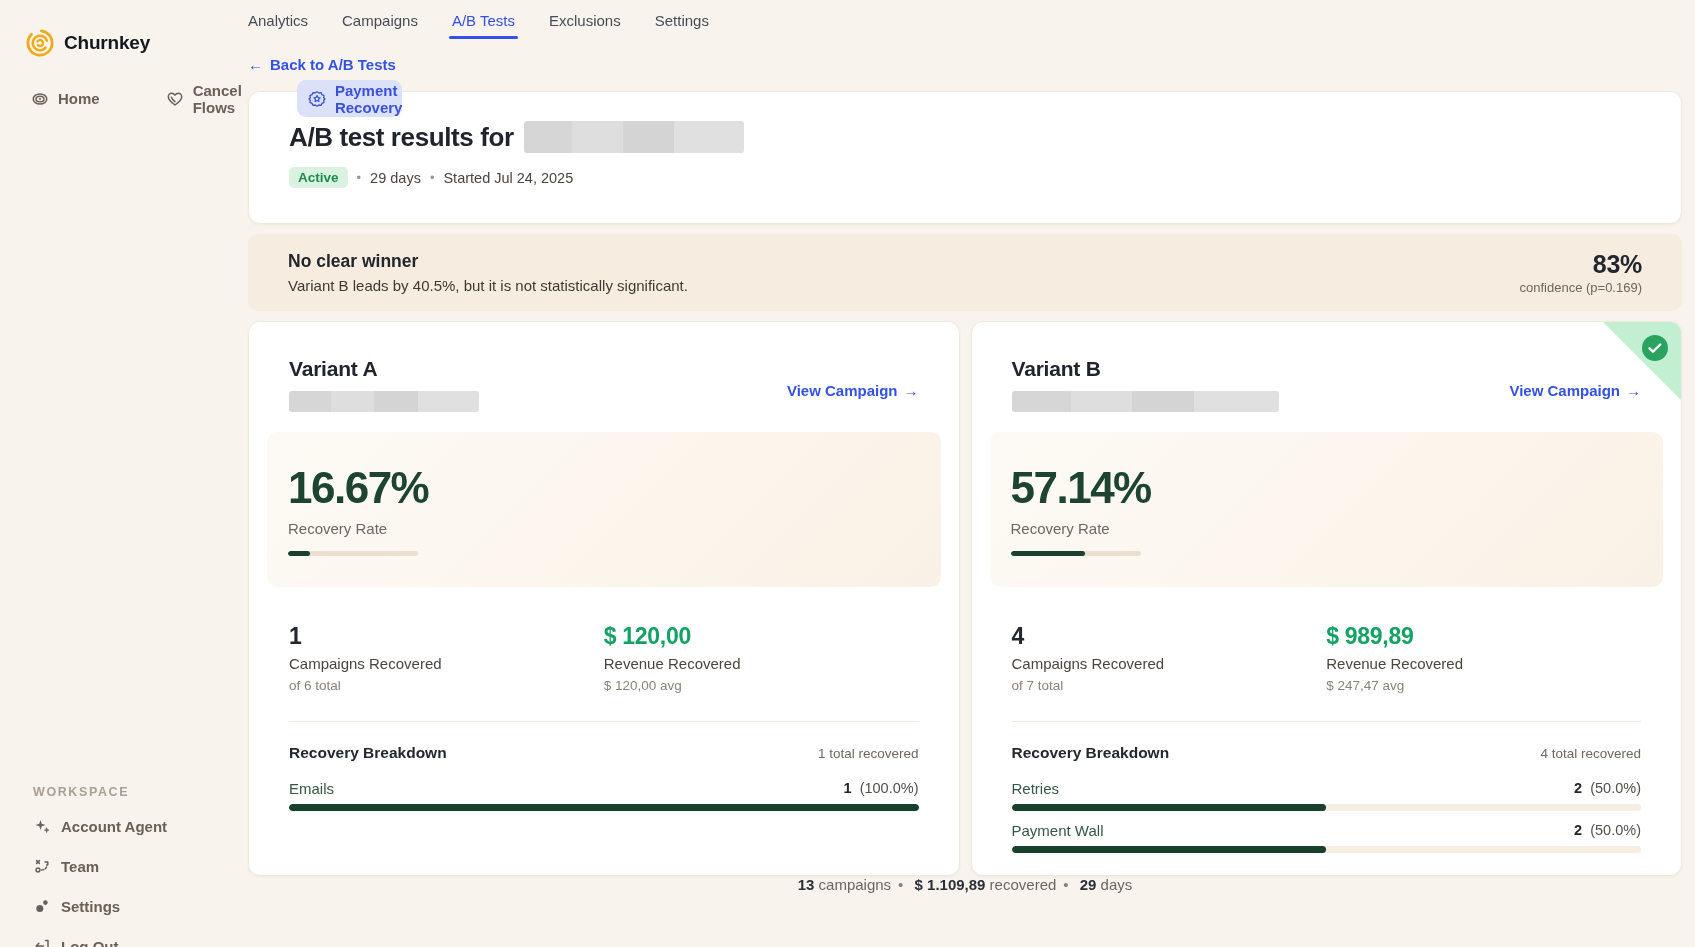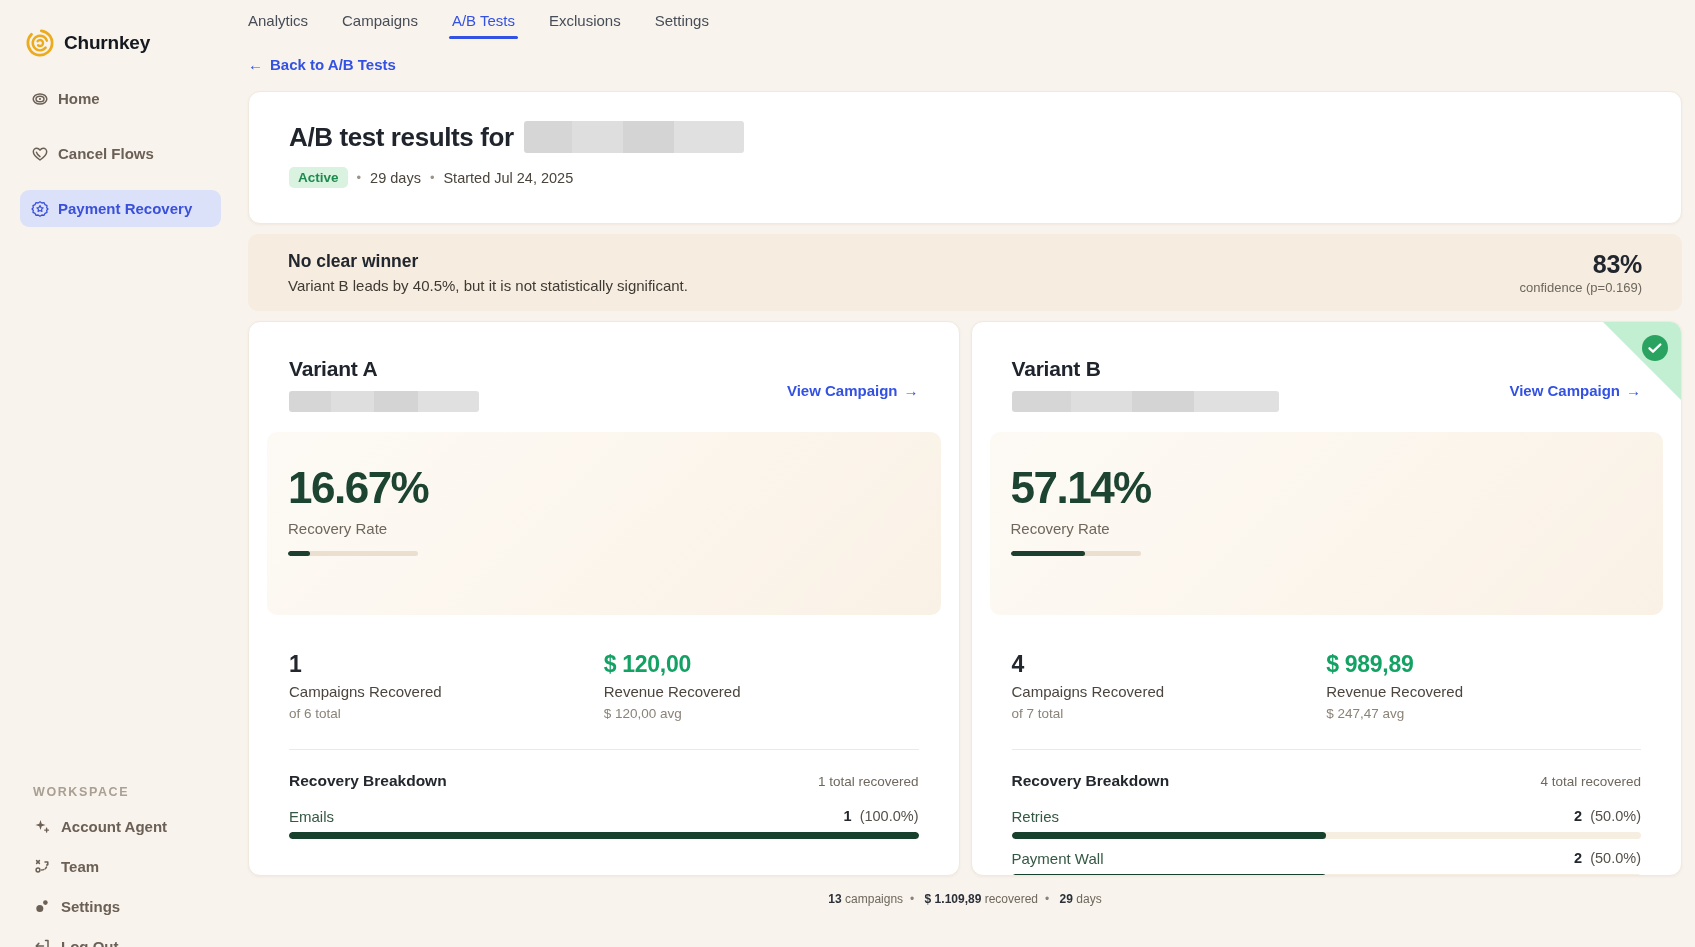--- a/index.html
+++ b/index.html
@@ -8,21 +8,21 @@
     font-family:"Liberation Sans","DejaVu Sans",sans-serif;
     background:#f8f3ed; color:#20252d;
     -webkit-font-smoothing:antialiased;
   }
   .app { display:flex; width:1695px; height:947px; }
 
   
   .sidebar { width:246px; flex:none; position:relative; padding-top:24px; }
   .logo-row { display:flex; align-items:center; gap:9px; padding-left:25px; height:38px; }
   .logo-text { font-size:19px; font-weight:700; color:#14181f; letter-spacing:-0.2px; }
-  .side-nav { margin-top:18px; display:flex; flex-direction:column; gap:18px; }
+  .side-nav { margin-top:18px; display:flex; flex-direction:row; gap:10px; }
   .side-item {
     height:37px; margin:0 25px 0 20px; border-radius:9px;
     display:flex; align-items:center; gap:9px; padding-left:11px;
     font-size:15px; font-weight:600; color:#6b6055; cursor:pointer;
   }
   .side-item.active { background:#dce1fa; color:#3a50d9; }
   .side-item svg { flex:none; }
   .workspace { position:absolute; top:778px; left:0; right:0; }
   .ws-label { padding-left:33px; font-size:12.5px; font-weight:700; letter-spacing:1.6px; color:#a99f93; height:28px; display:flex; align-items:center; }
   .ws-item { height:40px; display:flex; align-items:center; gap:10px; padding-left:33px; font-size:15px; font-weight:600; color:#6b6055; cursor:pointer; }
@@ -73,21 +73,21 @@
     border-top:78px solid #c2eed2; border-left:78px solid transparent; }
   .win-check { position:absolute; top:13px; right:13px; }
   .vhead { display:flex; justify-content:space-between; align-items:flex-start; }
   .vtitle { font-size:21px; font-weight:700; color:#20252d; letter-spacing:-0.2px; line-height:26px; }
   .vhead .redacted-sm { margin-top:9px; }
   .vcard.variant-a .redacted-sm { width:190px; }
   .vcard.variant-b .redacted-sm { width:267px; }
   .view-link { margin-top:26px; display:flex; align-items:center; gap:6px;
     color:#3351e2; font-size:15px; font-weight:600; cursor:pointer; text-decoration:none; position:relative; z-index:2; }
 
-  .hero { margin:20px -22px 0 -22px; height:183px; border-radius:10px;
+  .hero { margin:20px -22px 0 -22px; height:155px; border-radius:10px;
     background:linear-gradient(135deg,#fdfaf5 0%,#fbf4ea 70%,#faf1e6 100%);
     padding:30px 16px 0 21px; }
   .hero-rate { font-size:44px; font-weight:700; color:#1d4431; letter-spacing:-1.5px; line-height:52px; }
   .hero-label { margin-top:6px; font-size:15px; color:#6f675e; }
   .rate-bar { margin-top:14px; width:130px; height:5px; border-radius:3px; background:#ebdfcf; overflow:hidden; }
   .rate-fill { height:100%; background:#1b4030; border-radius:3px; }
 
   .stats { margin-top:36px; display:flex; }
   .stat { width:50%; }
   .stat-num { font-size:23px; font-weight:700; color:#23272e; line-height:26px; letter-spacing:-0.3px; }
@@ -104,21 +104,21 @@
   .bkdn-row + .bkdn-row { margin-top:10px; }
   .bkdn-row-top { display:flex; justify-content:space-between; align-items:center; line-height:19px; }
   .bkdn-label { font-size:15px; font-weight:500; color:#355844; }
   .bkdn-val { font-size:14.5px; }
   .bkdn-val .v { font-weight:600; color:#23272e; }
   .bkdn-val .p { color:#55504a; margin-left:4px; }
   .bkdn-bar { margin-top:6px; height:7px; border-radius:4px; background:#f7eee2; overflow:hidden; }
   .bkdn-fill { height:100%; background:#17402d; border-radius:4px; }
 
   
-  .footer-summary { margin-top:16px; text-align:center; font-size:12px; color:#6e675d; }
+  .footer-summary { text-align:center; font-size:15px; color:#6e675d; }
   .footer-summary .strong { color:#2a2f38; font-weight:600; }
   .footer-summary .sep { margin:0 7px; color:#8a8276; }
 
   .ic { stroke:#6b6055; fill:none; stroke-width:1.5; stroke-linecap:round; stroke-linejoin:round; }
   .ic-active { stroke:#3a50d9; }
 </style>
 </head>
 <body>
 
 <div class="app">

